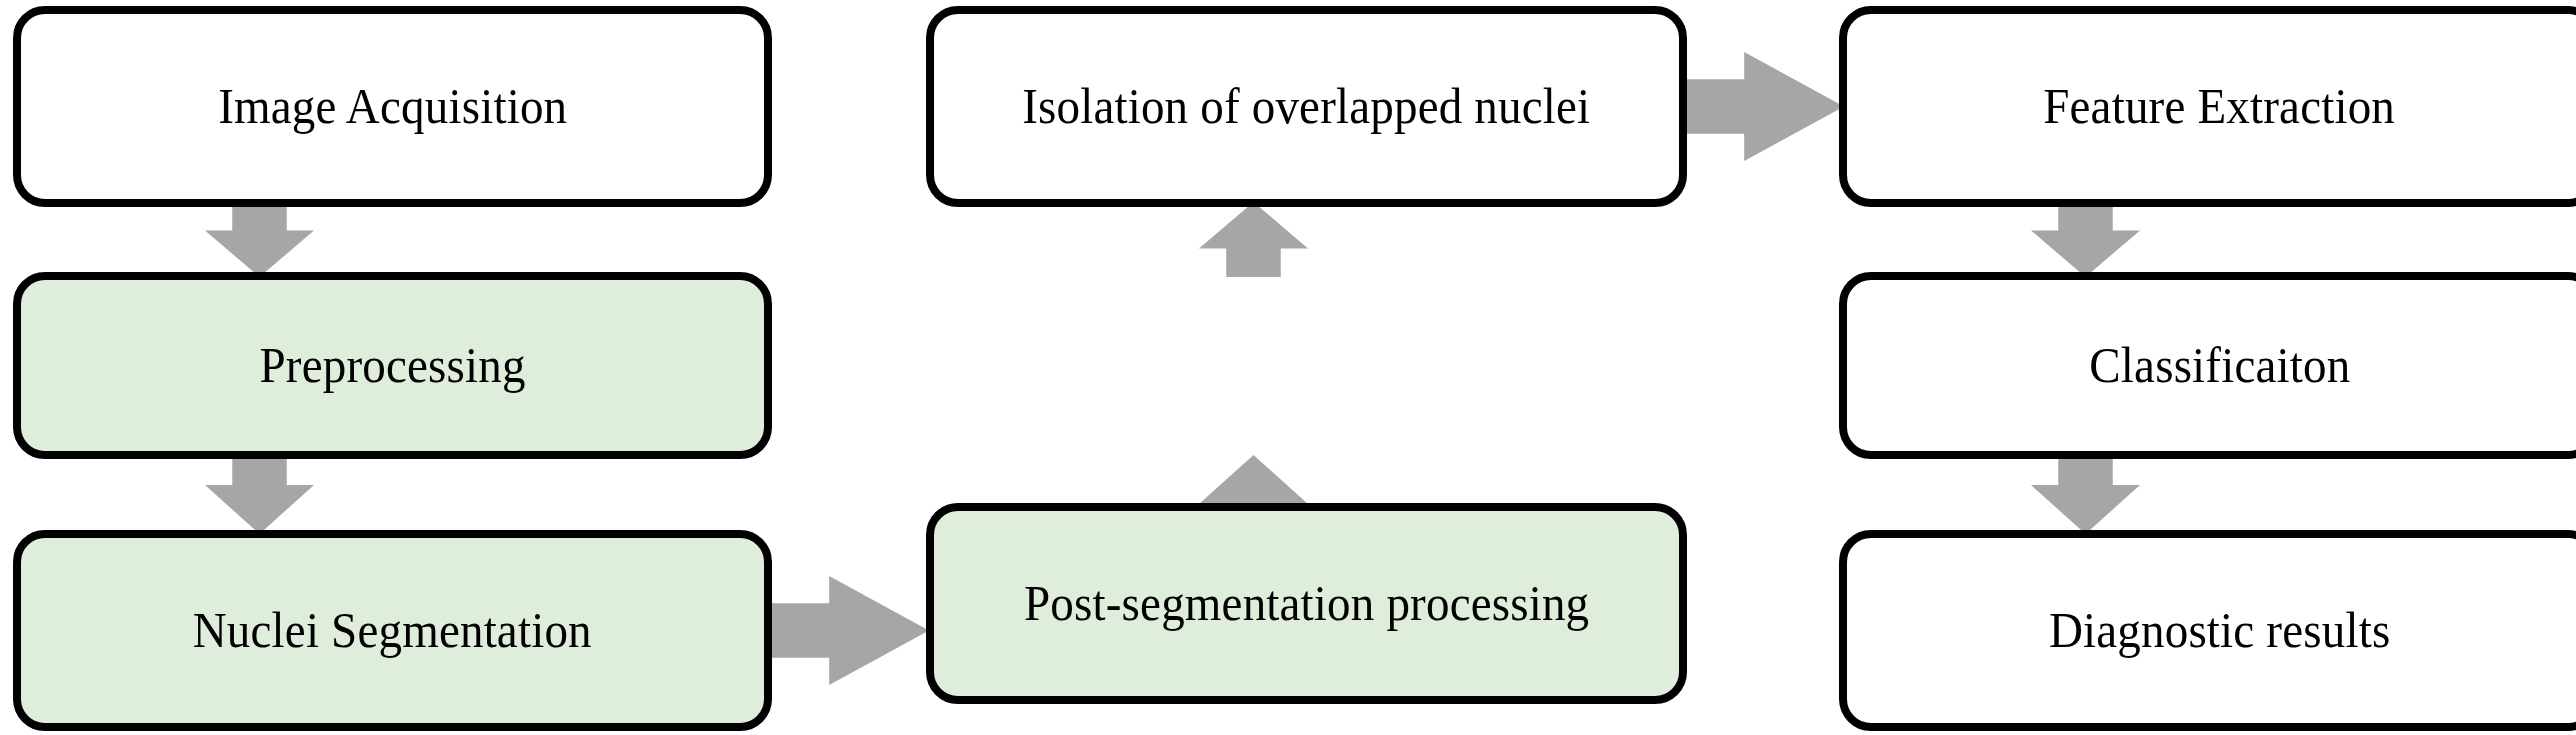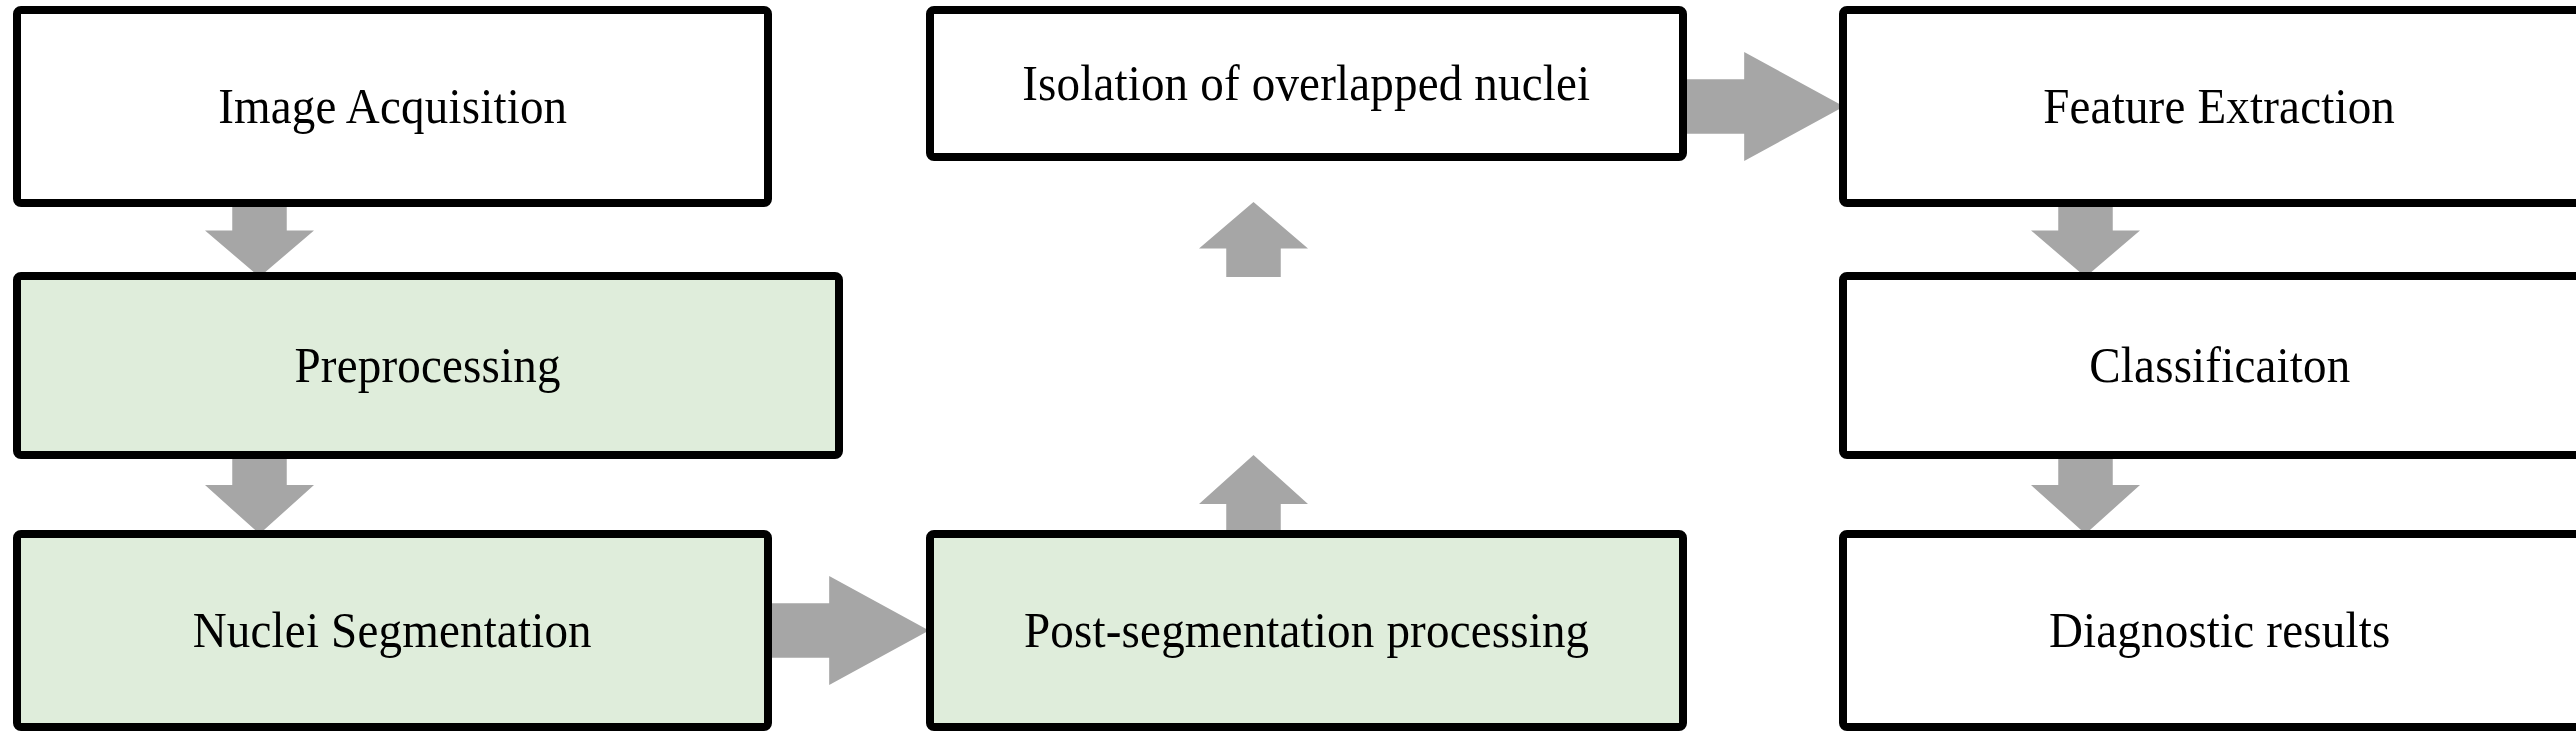--- a/index.html
+++ b/index.html
@@ -14,21 +14,21 @@
     position: relative;
     width: 2576px;
     height: 736px;
     background: #ffffff;
     overflow: hidden;
   }
   .node {
     position: absolute;
     box-sizing: border-box;
     border: 8.4px solid #000000;
-    border-radius: 8px;
+    border-radius: 32px;
     display: flex;
     align-items: center;
     justify-content: center;
     text-align: center;
     background: #ffffff;
   }
   .node.green {
     background: #dfeddb;
   }
   .node .label {
@@ -90,30 +90,30 @@
       </svg>
     </div>
     <div class="arrow" style="left: 2031px; top: 455px; width: 109px; height: 79px;">
       <svg viewBox="0 0 116 84" preserveAspectRatio="none">
         <polygon points="29,0 87,0 87,31.92 116,31.92 58,84 0,31.92 29,31.92" fill="#a6a6a6"></polygon>
       </svg>
     </div>
     <div class="node" style="left: 13px; top: 5.6px; width: 759px; height: 201px;">
       <div class="label">Image Acquisition</div>
     </div>
-    <div class="node green" style="left: 13px; top: 272px; width: 830px; height: 187px;">
+    <div class="node green" style="left: 13px; top: 272px; width: 759px; height: 187px;">
       <div class="label">Preprocessing</div>
     </div>
     <div class="node green" style="left: 13px; top: 530px; width: 759px; height: 201px; text-align: center;">
       <div class="label">Nuclei Segmentation</div>
     </div>
-    <div class="node" style="left: 926px; top: 5.6px; width: 761px; height: 155px;">
+    <div class="node" style="left: 926px; top: 5.6px; width: 761px; height: 201px;">
       <div class="label">Isolation of overlapped nuclei</div>
     </div>
-    <div class="node green" style="left: 926px; top: 530px; width: 761px; height: 201px;">
+    <div class="node green" style="left: 926px; top: 503px; width: 761px; height: 201px;">
       <div class="label">Post-segmentation processing</div>
     </div>
     <div class="node" style="left: 1839px; top: 5.6px; width: 761px; height: 201px;">
       <div class="label">Feature Extraction</div>
     </div>
     <div class="node" style="left: 1839px; top: 272px; width: 761px; height: 187px;">
       <div class="label">Classificaiton</div>
     </div>
     <div class="node" style="left: 1839px; top: 530px; width: 761px; height: 201px;">
       <div class="label">Diagnostic results</div>

